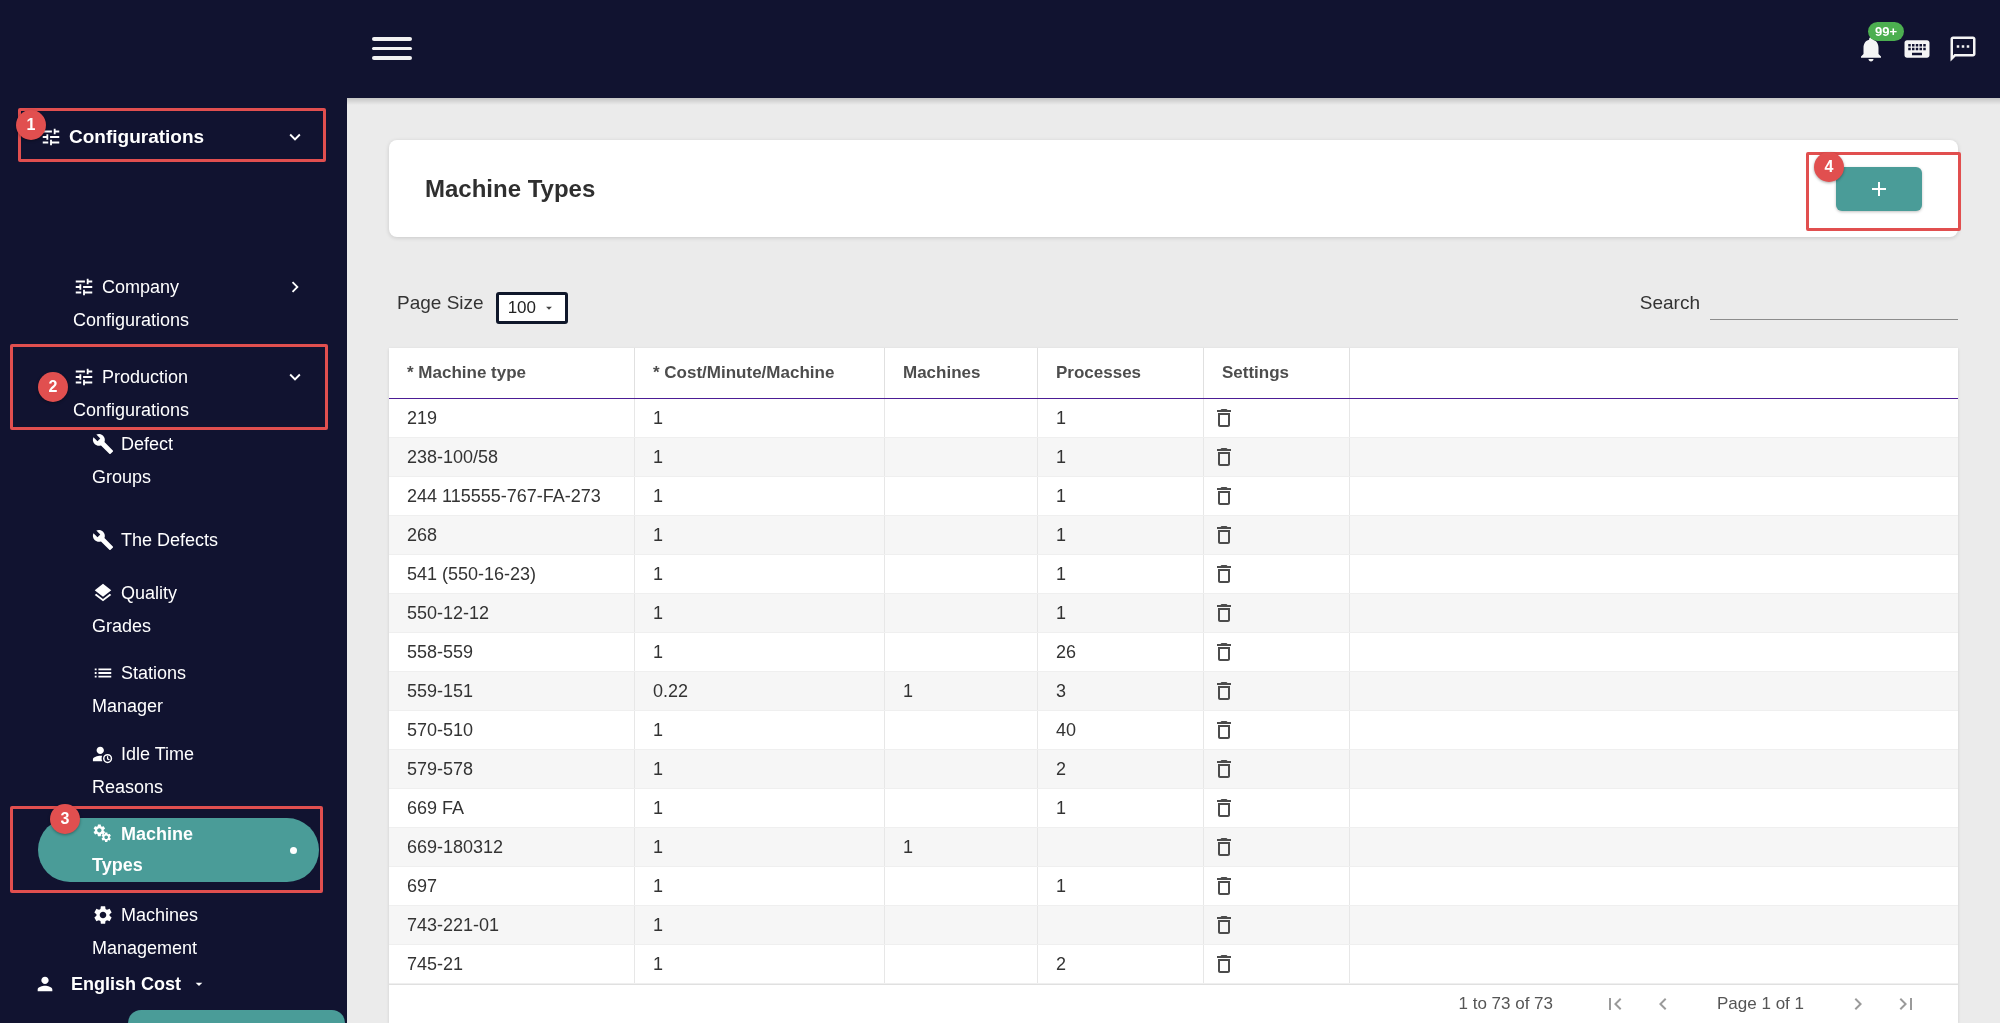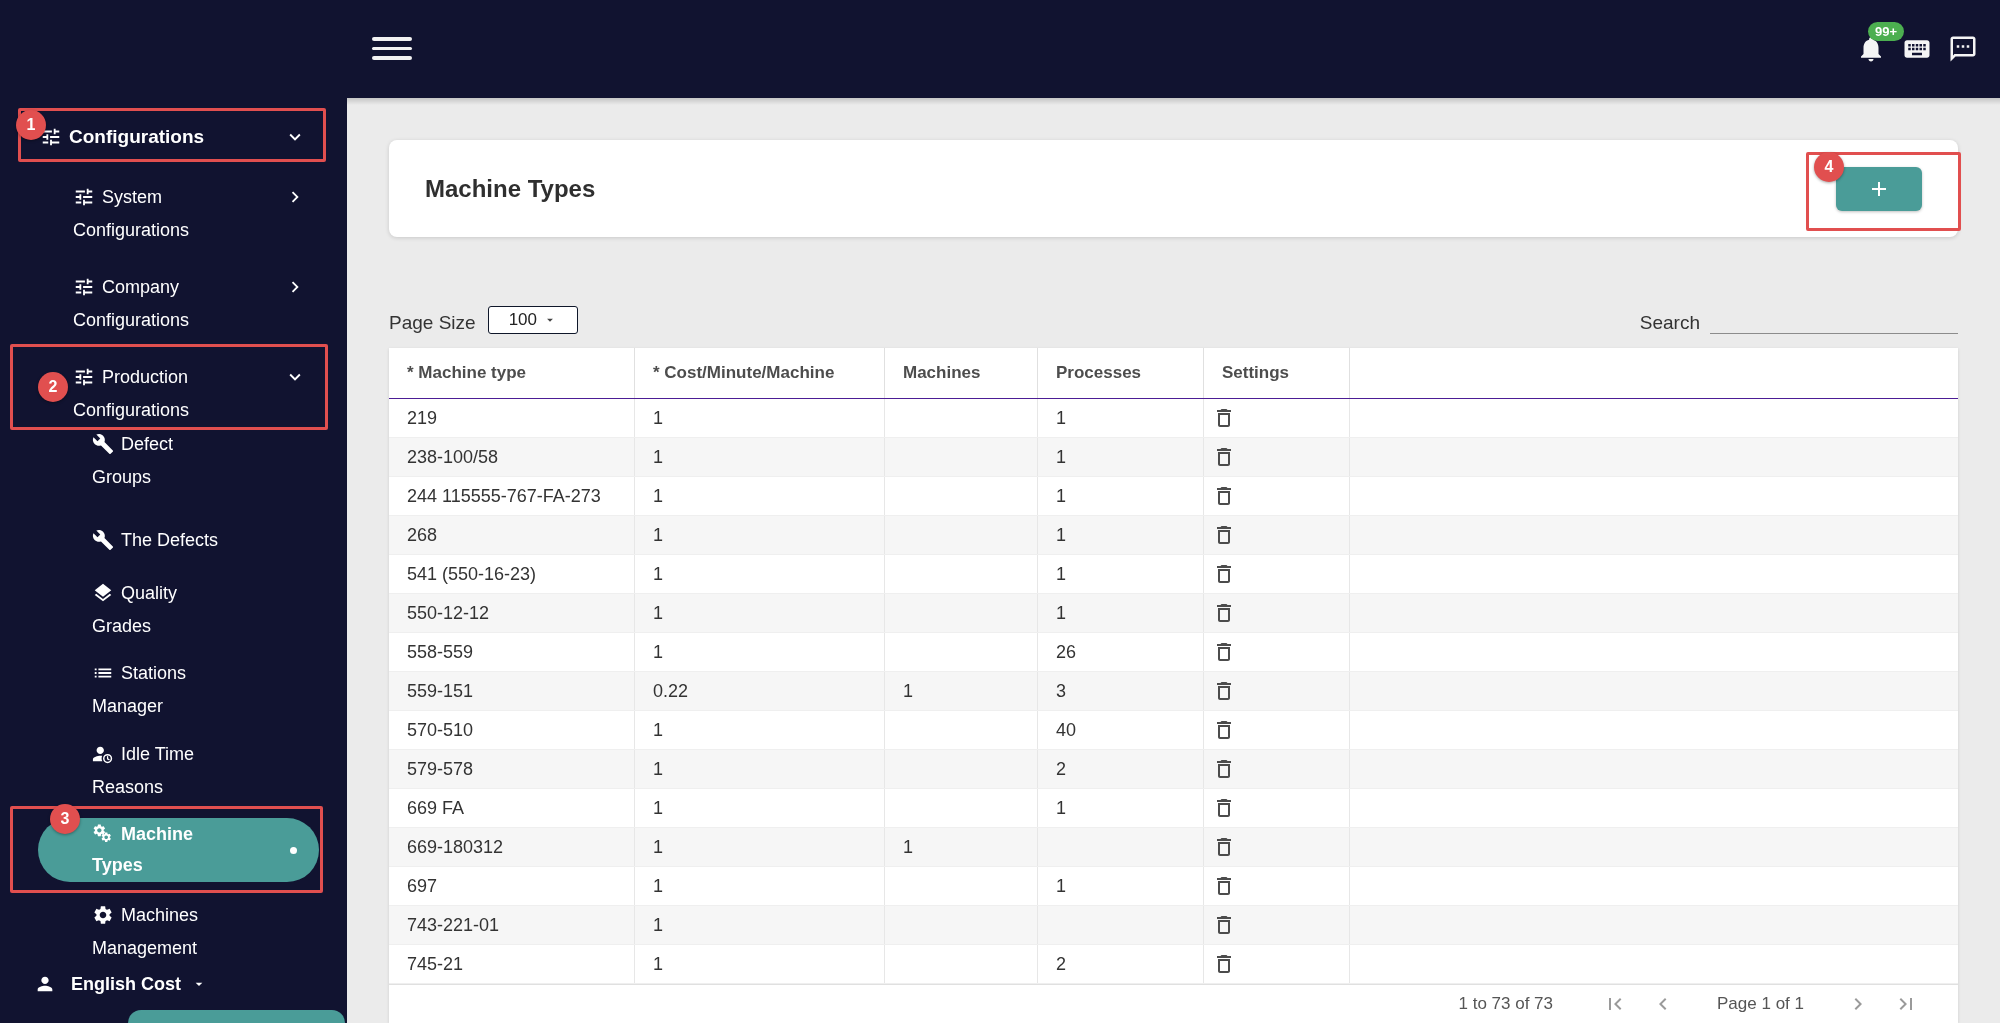--- a/index.html
+++ b/index.html
@@ -36,22 +36,22 @@
   .bottom-pill { position:absolute; left:128px; top:1010px; width:217px; height:26px; border-radius:13px; background:#4a9c98; }
 
   
   .main { position:absolute; left:347px; top:98px; right:0; bottom:0; background:#ebebeb; overflow:hidden; }
   .main::before { content:''; position:absolute; top:0; left:0; right:0; height:7px; background:linear-gradient(rgba(0,0,0,.16),transparent); pointer-events:none; }
   .title-card { position:absolute; left:42px; top:42px; width:1569px; height:97px; background:#fff; border-radius:8px; box-shadow:0 1px 4px rgba(0,0,0,.15); display:flex; align-items:center; padding:0 36px; }
   .page-title { font-size:24px; font-weight:700; color:#2f2f2f; }
   .add-btn { margin-left:auto; width:86px; height:44px; background:#4a9c98; border:none; border-radius:6px; display:flex; align-items:center; justify-content:center; cursor:pointer; box-shadow:0 1px 3px rgba(0,0,0,.25); }
   .add-icon { width:24px; height:24px; fill:#fff; }
 
-  .controls-row { position:absolute; left:42px; right:42px; top:194px; height:42px; display:flex; align-items:flex-end; font-size:19px; color:#333; }
-  .page-size-select { margin-left:12px; display:inline-flex; align-items:center; gap:6px; border:1px solid #0f172a; border-radius:3px; background:#fff; padding:3px 20px; font-size:17px; cursor:pointer; color:#222; }
+  .controls-row { position:absolute; left:50px; right:42px; top:194px; height:42px; display:flex; align-items:flex-start; font-size:19px; color:#333; }
+  .page-size-select { margin-left:12px; display:inline-flex; align-items:center; gap:6px; border:3px solid #0f172a; border-radius:3px; background:#fff; padding:3px 9px; font-size:17px; cursor:pointer; color:#222; }
   .ps-caret { width:14px; height:14px; fill:#444; }
   .flex-spacer { flex:1; }
   .search-label { margin-right:10px; }
   .search-input { width:248px; border:none; border-bottom:1px solid #8c8c8c; background:transparent; height:28px; font-size:18px; outline:none; }
 
   .table-card { position:absolute; left:42px; top:250px; width:1569px; bottom:0; background:#fff; box-shadow:0 1px 3px rgba(0,0,0,.12); }
   .thead, .tr { display:grid; grid-template-columns:245px 250px 153px 166px 146px 1fr; }
   .thead { height:51px; border-bottom:1px solid #4c1d95; }
   .th { height:100%; display:flex; align-items:center; padding-left:18px; font-size:17px; font-weight:700; color:#4d4d4d; cursor:pointer; }
   .th + .th { border-left:1px solid #e0e0e0; }
@@ -151,28 +151,20 @@
 
 <div class="app">
 
   <aside class="sidebar">
     <div class="nav-item nav0" style="top:112px;">
       <svg class="nav-icon">
           <use href="#i-tune"></use>
         </svg><span>Configurations</span>
       <svg class="chev" style="top:14px;">
           <use href="#i-chev-down"></use>
-        </svg>
-    </div>
-    <div class="nav-item" style="top:181px;">
-      <span class="txt lv1"><svg class="nav-icon">
-            <use href="#i-tune"></use>
-          </svg><span>System Configurations</span></span>
-      <svg class="chev" style="top:5px;">
-          <use href="#i-chev-right"></use>
         </svg>
     </div>
     <div class="nav-item" style="top:271px;">
       <span class="txt lv1"><svg class="nav-icon">
             <use href="#i-tune"></use>
           </svg><span>Company Configurations</span></span>
       <svg class="chev" style="top:5px;">
           <use href="#i-chev-right"></use>
         </svg>
     </div>

